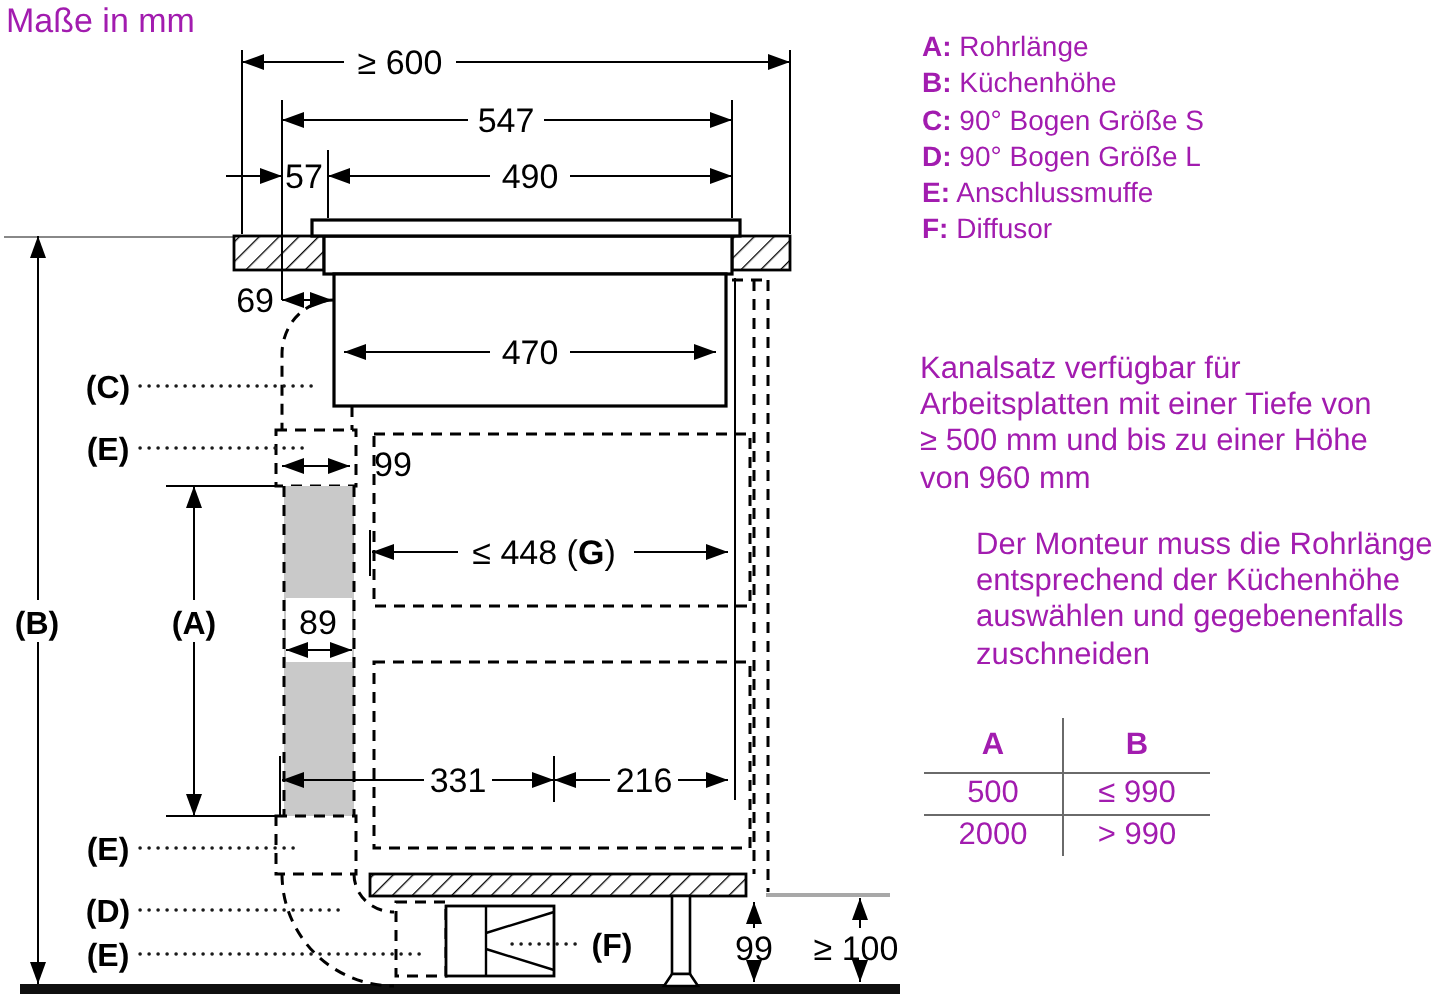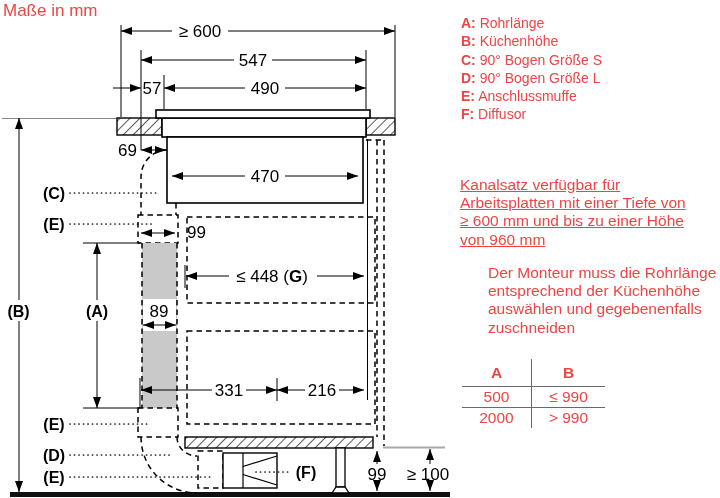--- a/index.html
+++ b/index.html
@@ -1,23 +1,23 @@
 <!DOCTYPE html>
 <html><head>
 <meta charset="utf-8">
 <style>
   html,body{margin:0;padding:0;background:#fff;}
   #stage{position:relative;width:720px;height:498px;background:#fff;overflow:hidden;
-         font-family:"Liberation Sans",sans-serif;color:#ef4444;}
+         font-family:"Liberation Sans",sans-serif;color:#a21caf;}
   .abs{position:absolute;}
   #title{left:3px;top:1px;font-size:17px;}
   #legend{left:461px;top:14px;font-size:14px;line-height:18.3px;}
   .lg b{font-weight:bold;}
   .note{left:460px;font-size:15.5px;line-height:18.2px;}
-  #note1{top:176px;text-decoration:underline;}
+  #note1{top:176px;}
   #note2{top:264px;margin-left:28px;}
   #spec-table{left:462px;top:359px;width:143px;display:grid;grid-template-columns:70px 73px;
               font-size:15.5px;}
   #spec-table .cell{display:flex;align-items:center;justify-content:center;height:20px;}
   #spec-table .hd{font-weight:bold;height:27px;}
   #spec-table .ca{border-right:1.4px solid #6a6a6a;}
   #spec-table .bb{border-bottom:1.4px solid #6a6a6a;text-align:right;}
   svg text{font-family:"Liberation Sans",sans-serif;font-size:17px;fill:#000;}
   svg text.callout{font-size:16px;font-weight:bold;}
   .dim{stroke:#000;stroke-width:1;fill:none;}
@@ -203,21 +203,21 @@
     <div class="lg"><b>B:</b> <span>Küchenhöhe</span></div>
     <div class="lg"><b>C:</b> <span>90° Bogen Größe S</span></div>
     <div class="lg"><b>D:</b> <span>90° Bogen Größe L</span></div>
     <div class="lg"><b>E:</b> <span>Anschlussmuffe</span></div>
     <div class="lg"><b>F:</b> <span>Diffusor</span></div>
   </div>
 
   <div class="abs note" id="note1">
     <div>Kanalsatz verfügbar für</div>
     <div>Arbeitsplatten mit einer Tiefe von</div>
-    <div>≥ 600 mm und bis zu einer Höhe</div>
+    <div>≥ 500 mm und bis zu einer Höhe</div>
     <div>von 960 mm</div>
   </div>
 
   <div class="abs note" id="note2">
     <div>Der Monteur muss die Rohrlänge</div>
     <div>entsprechend der Küchenhöhe</div>
     <div>auswählen und gegebenenfalls</div>
     <div>zuschneiden</div>
   </div>
 

